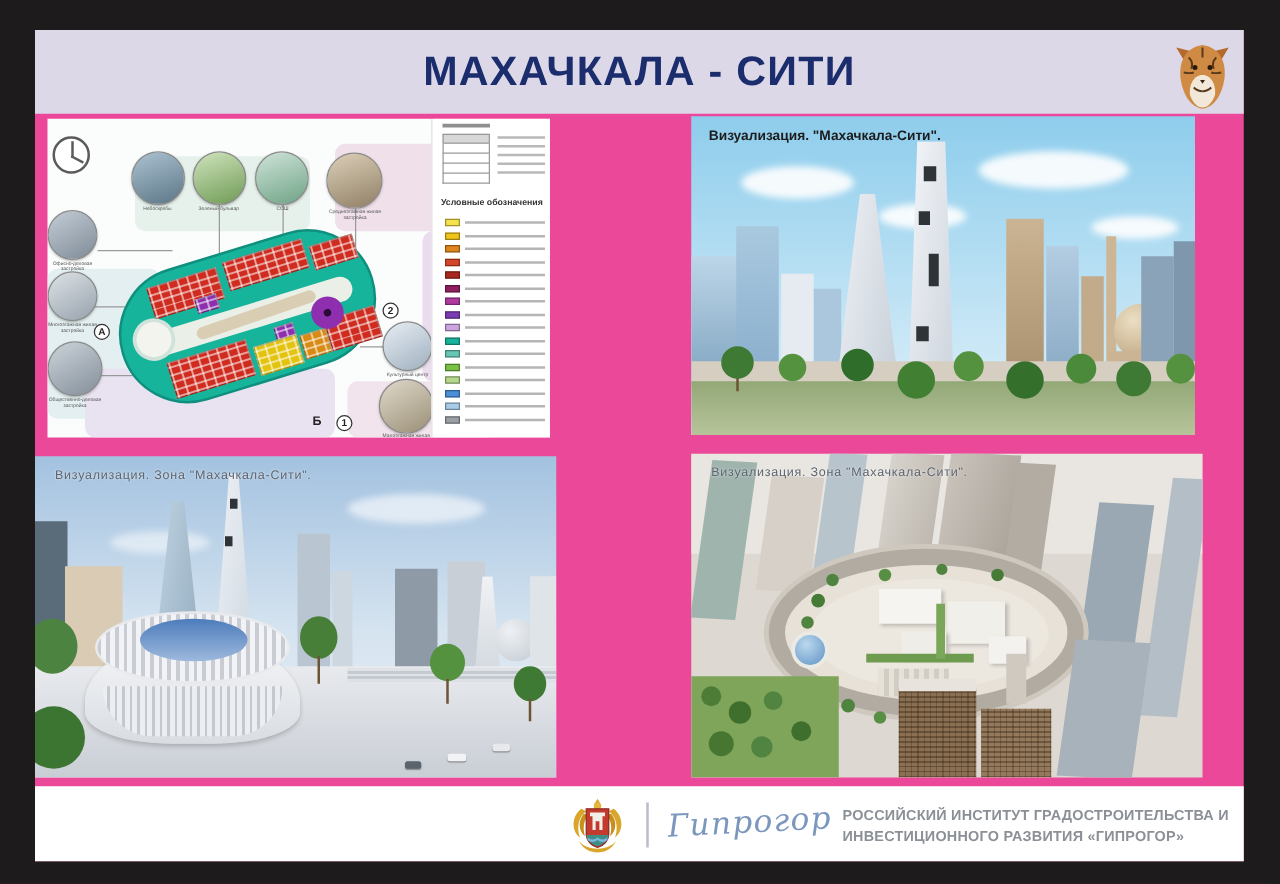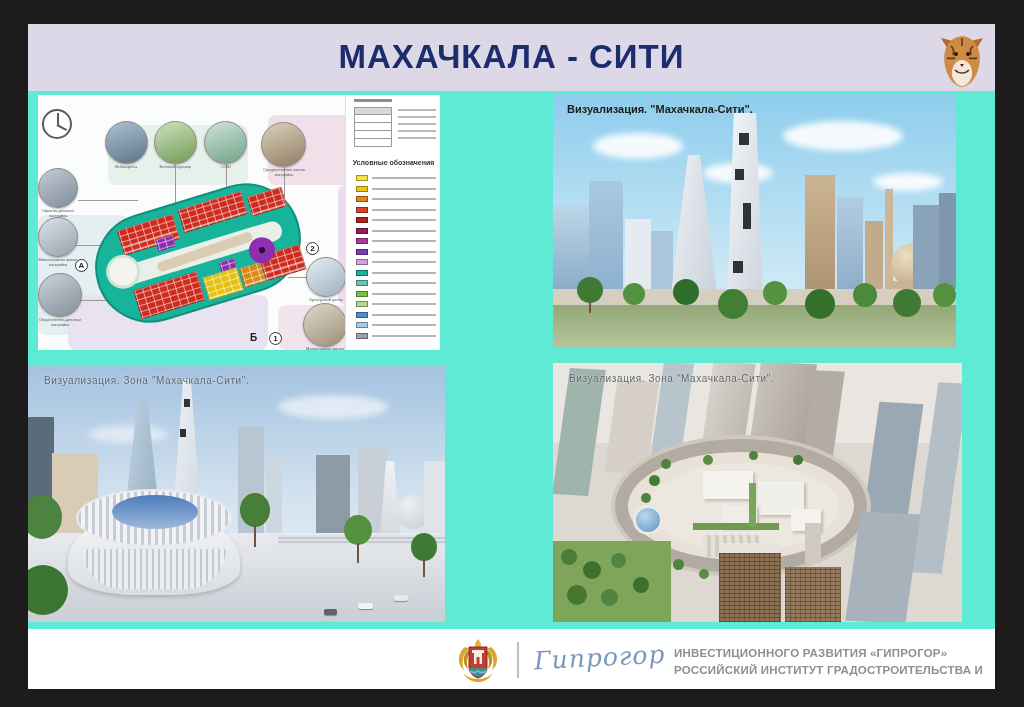--- a/index.html
+++ b/index.html
@@ -1,17 +1,17 @@
 <!DOCTYPE html>
 <html><head>
 <meta charset="utf-8">
 <style>
   * { margin:0; padding:0; box-sizing:border-box; }
   html,body { width:1024px; height:707px; background:#1d1b1c; font-family:"Liberation Sans", sans-serif; overflow:hidden; }
-  .slide { position:absolute; left:28px; top:24px; width:967px; height:665px; background:#5eead4; }
+  .slide { position:absolute; left:28px; top:24px; width:967px; height:665px; background:#ec4899; }
 
   
   .header-band { position:absolute; left:0; top:0; width:967px; height:67px; background:#dcd8e7; }
   .slide-title { position:absolute; left:0; top:14px; width:967px; text-align:center; font-size:33px; font-weight:bold; letter-spacing:1px; color:#1c2d6e; }
   .tiger { position:absolute; left:905px; top:6px; width:58px; height:60px; }
 
   
   .panel { position:absolute; overflow:hidden; }
   .panel-title { position:absolute; z-index:30; }
 
@@ -412,18 +412,18 @@
       <rect x="19" y="15" width="8" height="12" fill="#f3efe6"></rect>
       <rect x="17" y="13" width="12" height="3" fill="#f3efe6"></rect>
       <rect x="21.5" y="20" width="3" height="7" fill="#c23b2e"></rect>
       <path d="M14 31 h18 c-1 5 -5 8 -9 9 c-4 -1 -8 -4 -9 -9 Z" fill="#3f8f86"></path>
       <path d="M15 33 q4 3 8 0 q4 3 8 0 l0 2 q-4 3 -8 0 q-4 3 -8 0 Z" fill="#79b8e0"></path>
       <path d="M8 36 q6 6 15 6 q9 0 15 -6 l-3 4 q-5 5 -12 5 q-7 0 -12 -5 Z" fill="#d9a62a"></path>
     </svg>
     <div class="footer-divider"></div>
     <div class="logo-script">Гипрогор</div>
     <div class="org-text">
+      <div>РОССИЙСКИЙ ИНСТИТУТ ГРАДОСТРОИТЕЛЬСТВА И</div>
       <div>ИНВЕСТИЦИОННОГО РАЗВИТИЯ «ГИПРОГОР»</div>
-      <div>РОССИЙСКИЙ ИНСТИТУТ ГРАДОСТРОИТЕЛЬСТВА И</div>
     </div>
   </div>
 
 </div>
 
 </body></html>

